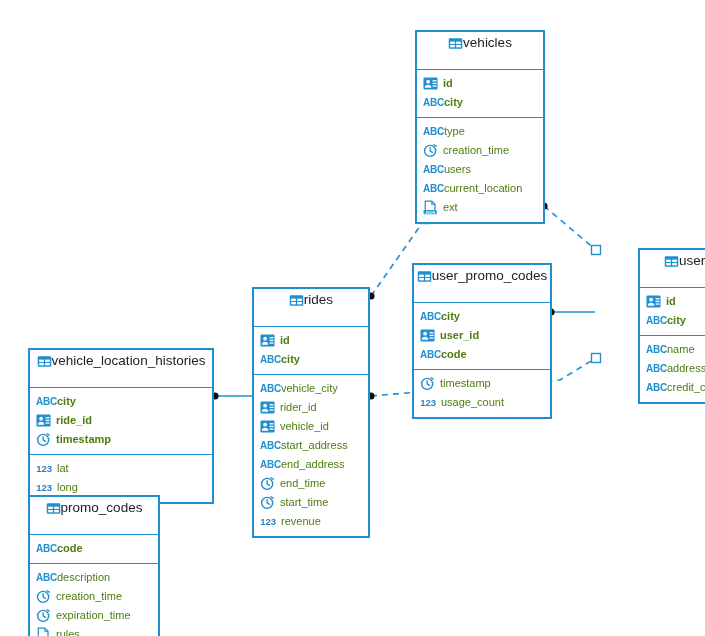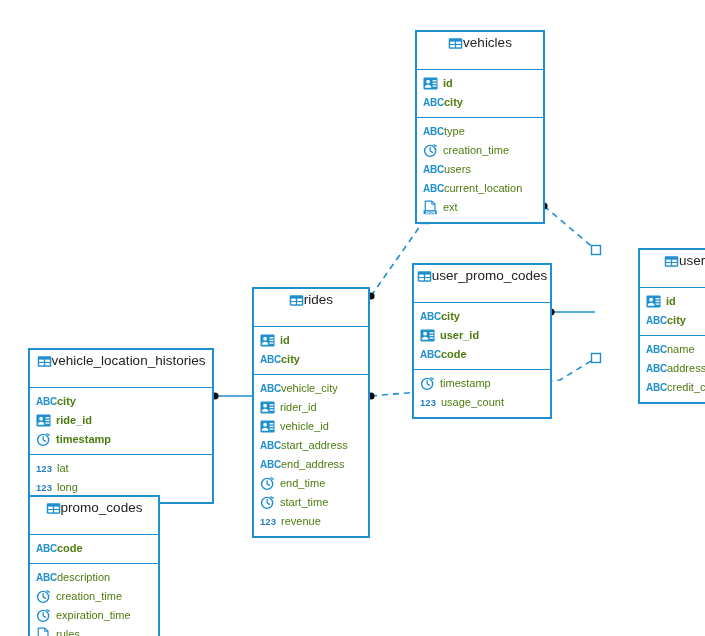--- a/index.html
+++ b/index.html
@@ -106,21 +106,21 @@
     flex: 0 0 auto;
   }
   .num-icon {
     font-family: "Liberation Sans", sans-serif;
     font-size: 9.5px;
     font-weight: bold;
     color: #2a7fc0;
     line-height: 14px;
     height: 14px;
     width: 16px;
-    text-align: center;
+    text-align: right;
     display: inline-block;
     flex: 0 0 auto;
   }
 </style>
 </head>
 <body>
 
 <div id="canvas">
 
   <svg id="edges" viewBox="0 0 705 636" width="705" height="636">

